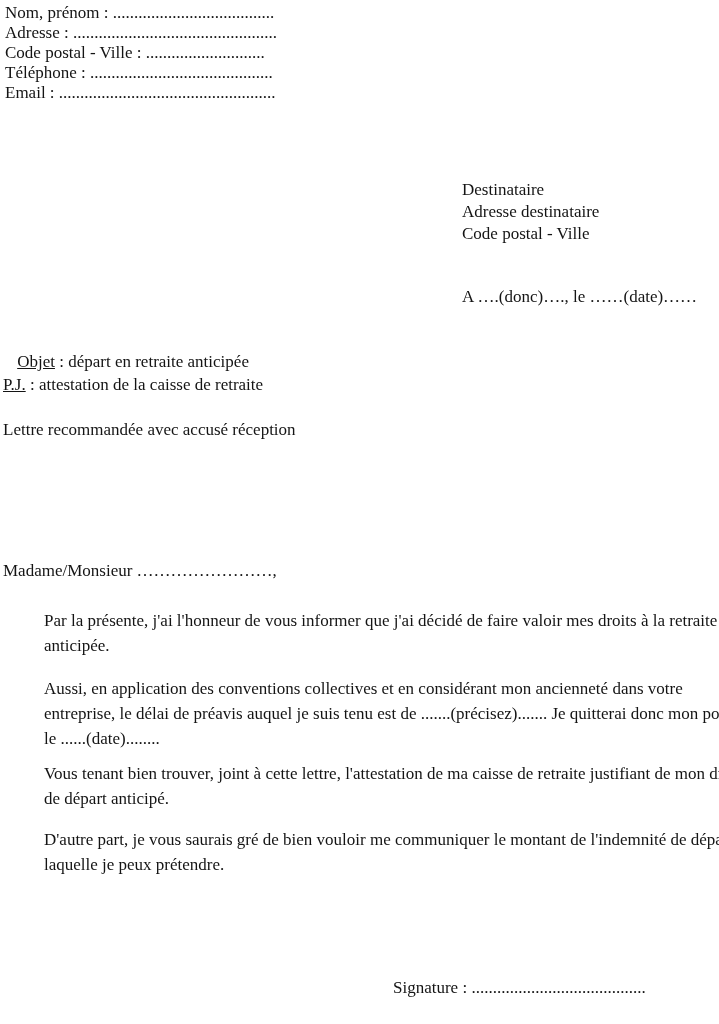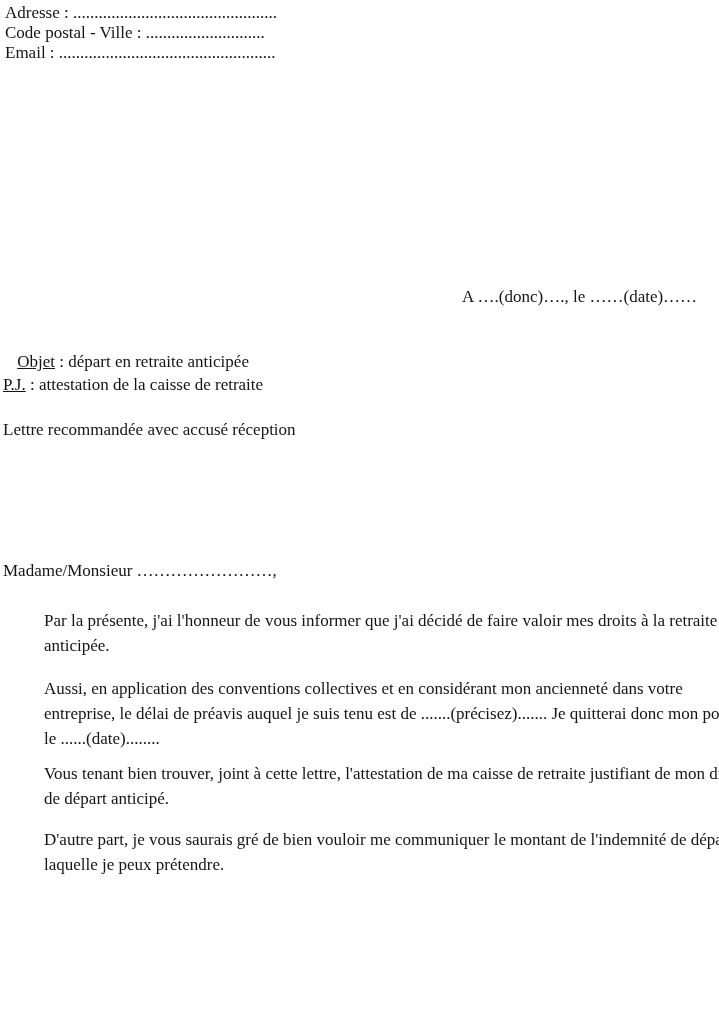--- a/index.html
+++ b/index.html
@@ -24,25 +24,32 @@
   .para { line-height: 25px; width: 706px; margin-left: 41px; }
   .single-line { line-height: 23px; white-space: nowrap; }
   .u { text-decoration: underline; }
 </style>
 </head>
 <body>
 
 <div class="page">
 
   <div class="abs sender-block" style="left:5px; top:3px;">
+    <div>Nom, prénom : ......................................</div>
     <div>Adresse : ................................................</div>
     <div>Code postal - Ville : ............................</div>
+    <div>Téléphone : ...........................................</div>
     <div>Email : ...................................................</div>
   </div>
 
+  <div class="abs recipient-block" style="left:462px; top:179px;">
+    <div>Destinataire</div>
+    <div>Adresse destinataire</div>
+    <div>Code postal - Ville</div>
+  </div>
 
   <div class="abs single-line" style="left:462px; top:285px;">A ….(donc)…., le ……(date)……</div>
 
   <div class="abs subject-block" style="left:3px; top:350px;text-align:center;">
     <div>
       <span class="u">Objet</span><span> : départ en retraite anticipée</span>
     </div>
     <div>
       <span class="u">P.J.</span><span> : attestation de la caisse de retraite</span>
     </div>
@@ -50,14 +57,15 @@
 
   <div class="abs single-line" style="left:3px; top:418px;">Lettre recommandée avec accusé réception</div>
 
   <div class="abs single-line" style="left:3px; top:559px;">Madame/Monsieur ……………………,</div>
 
   <div class="abs para" style="left:3px; top:608px;">Par la présente, j'ai l'honneur de vous informer que j'ai décidé de faire valoir mes droits à la retraite anticipée.</div>
   <div class="abs para" style="left:3px; top:676px;">Aussi, en application des conventions collectives et en considérant mon ancienneté dans votre entreprise, le délai de préavis auquel je suis tenu est de .......(précisez)....... Je quitterai donc mon poste le ......(date)........</div>
   <div class="abs para" style="left:3px; top:761px;">Vous tenant bien trouver, joint à cette lettre, l'attestation de ma caisse de retraite justifiant de mon droit de départ anticipé.</div>
   <div class="abs para" style="left:3px; top:827px;">D'autre part, je vous saurais gré de bien vouloir me communiquer le montant de l'indemnité de départ à laquelle je peux prétendre.</div>
 
+  <div class="abs single-line" style="left:393px; top:976px;">Signature : .........................................</div>
 
 </div>
 
 </body></html>

